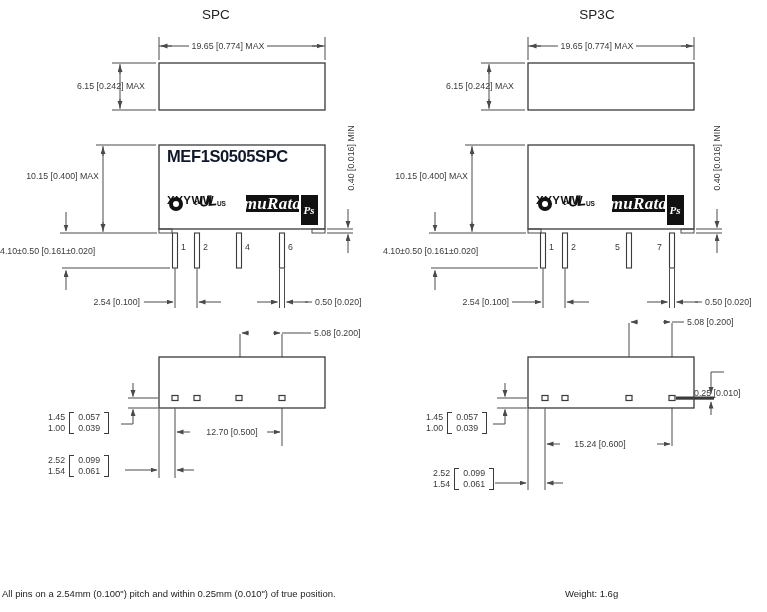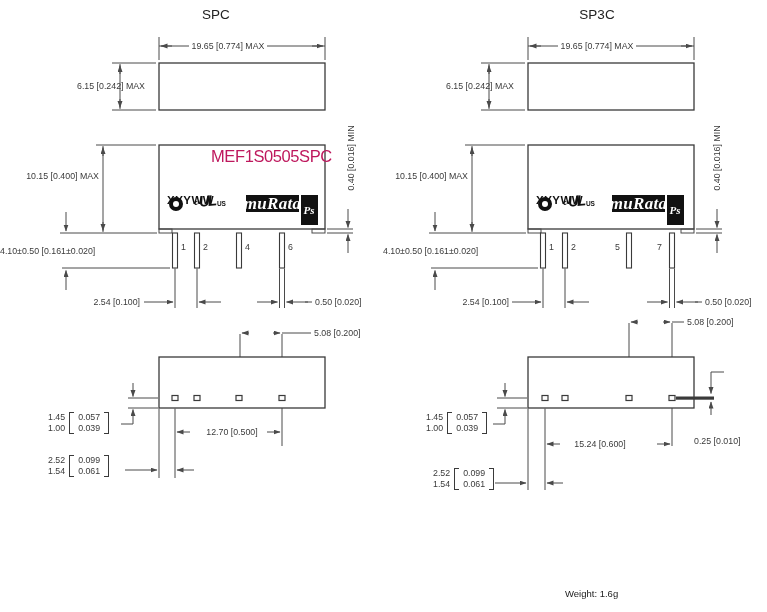--- a/index.html
+++ b/index.html
@@ -8,21 +8,21 @@
   svg.lines{position:absolute;left:0;top:0;}
   svg.lines line, svg.lines rect.o, svg.lines path.o{stroke:#4a4a4a;stroke-width:1;fill:none;}
   svg.lines rect.body{stroke:#3a3a3a;stroke-width:1.3;fill:#fff;}
   svg.lines rect.pin{stroke:#3a3a3a;stroke-width:1.1;fill:#fff;}
   svg.lines rect.pad{stroke:#3a3a3a;stroke-width:1.2;fill:#fdfdfd;}
   svg.lines rect.thick{fill:#3a3a3a;stroke:none;}
   .lbl{position:absolute;font-size:8.8px;line-height:10px;color:#3a3a3a;white-space:nowrap;}
   .ctr{text-align:center;} .rgt{text-align:right;}
   .onln{background:#fff;padding:0 3px;}
   .title{font-size:13.5px;color:#222;}
-  .partno{position:absolute;font-size:16.5px;font-weight:400;letter-spacing:-0.4px;color:#be185d;white-space:nowrap;margin-left:44px;}
+  .partno{position:absolute;font-size:16.5px;font-weight:700;letter-spacing:-0.4px;color:#0f172a;white-space:nowrap;}
   .datecode{position:absolute;font-size:11.5px;font-weight:700;letter-spacing:0.5px;color:#111;margin-top:25px;}
   .vlbl{transform:rotate(-90deg);transform-origin:center center;text-align:center;}
   .donut{position:absolute;width:6px;height:6px;border:4px solid #111;border-radius:50%;background:#fff;}
   .ulmark{position:absolute;display:flex;align-items:flex-end;color:#111;}
   .ulmark .ul-c{font-size:7px;font-weight:700;margin-right:1px;margin-bottom:2px;}
   .ulmark .ul-u{font-size:15px;font-weight:800;font-style:italic;letter-spacing:-2px;line-height:14px;transform:rotate(-6deg);}
   .ulmark .ul-us{font-size:6.5px;font-weight:700;margin-left:2px;margin-bottom:1px;}
   .badge{position:absolute;display:flex;gap:1.5px;}
   .badge .bseg{background:#111;color:#fff;display:flex;align-items:center;justify-content:center;
     font-family:"Liberation Serif", serif;font-style:italic;font-weight:700;}
@@ -270,21 +270,21 @@
   <div class="lbl vlbl" style="left:677px;top:153px;width:80px;">0.40 [0.016] MIN</div>
   <div class="lbl rgt" style="left:369px;top:171px;width:99px;">10.15 [0.400] MAX</div>
   <div class="lbl" style="left:383px;top:246px;">4.10±0.50 [0.161±0.020]</div>
   <div class="lbl" style="left:549px;top:242px;">1</div>
   <div class="lbl" style="left:571px;top:242px;">2</div>
   <div class="lbl" style="left:615px;top:242px;">5</div>
   <div class="lbl" style="left:657px;top:242px;">7</div>
   <div class="lbl rgt" style="left:449px;top:297px;width:60px;">2.54 [0.100]</div>
   <div class="lbl" style="left:705px;top:297px;">0.50 [0.020]</div>
   <div class="lbl" style="left:687px;top:317px;">5.08 [0.200]</div>
-  <div class="lbl" style="left:694px;top:436px;">0.25 [0.010]</div>
+  <div class="lbl" style="left:694px;top:388px;">0.25 [0.010]</div>
   <div class="lbl ctr" style="left:556px;top:439px;width:88px;">15.24 [0.600]</div>
   <div class="frk" style="left:426px;top:412px;">
     <span class="col">
         <span>1.45</span>
         <span>1.00</span>
       </span>
     <span class="br bl"></span>
     <span class="col">
         <span>0.057</span>
         <span>0.039</span>
@@ -297,14 +297,15 @@
         <span>1.54</span>
       </span>
     <span class="br bl"></span>
     <span class="col">
         <span>0.099</span>
         <span>0.061</span>
       </span>
     <span class="br brr"></span>
   </div>
 
+  <div class="footer-note" style="left:2px;top:588px;">All pins on a 2.54mm (0.100") pitch and within 0.25mm (0.010") of true position.</div>
   <div class="footer-note" style="left:565px;top:588px;width:200px;text-align:left;">Weight: 1.6g</div>
 </div>
 
 </body></html>

